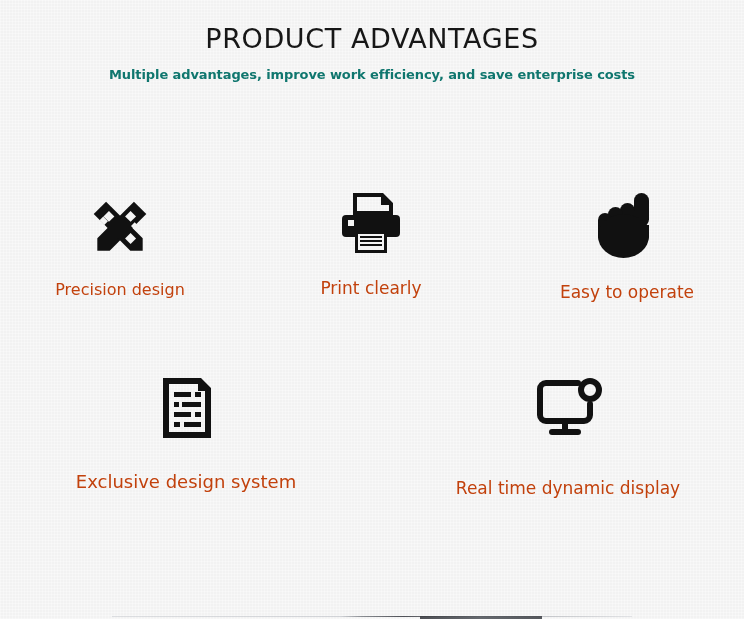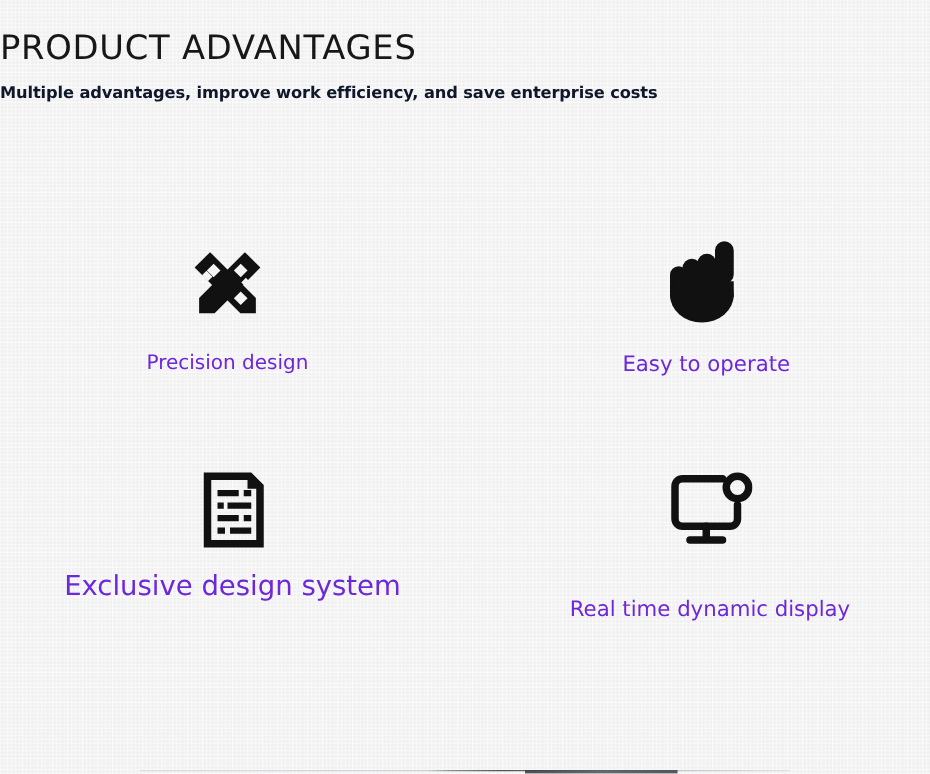--- a/index.html
+++ b/index.html
@@ -30,36 +30,37 @@
     position: relative;
     z-index: 1;
     width: 744px;
     height: 619px;
   }
 
   
   .header {
     width: 744px;
     padding-top: 22px;
+    text-align: center;
   }
   .title {
     font-size: 27px;
     font-weight: 400;
     letter-spacing: 0.6px;
     line-height: 34px;
     color: #171717;
     margin: 0;
   }
   .subtitle {
     margin: 10px 0 0 0;
     font-size: 13px;
     font-weight: 700;
     letter-spacing: -0.1px;
     line-height: 17px;
-    color: #0f172a;
+    color: #0f766e;
   }
 
   
   .grid {
     position: absolute;
     left: 0;
     top: 160px;
     width: 744px;
   }
   .row {
@@ -79,37 +80,37 @@
   .icon-wrap {
     height: 76px;
     display: flex;
     align-items: center;
     justify-content: center;
   }
   .cell-label {
     font-size: 16px;
     font-weight: 400;
     line-height: 20px;
-    color: #6d28d9;
+    color: #c2410c;
     white-space: nowrap;
     text-align: center;
   }
 
   
   .cell-precision .icon-wrap { margin-top: 30px; }
   .cell-precision .cell-label { margin-top: 14px; }
 
   .cell-print .icon-wrap { margin-top: 26px; }
   .cell-print .cell-label { margin-top: 16px; font-size: 17px; }
 
   .cell-easy .icon-wrap { margin-top: 28px; }
   .cell-easy .cell-label { margin-top: 18px; font-size: 17px; text-align: right; }
 
   .cell-exclusive .icon-wrap { margin-top: 20px; }
-  .cell-exclusive .cell-label { margin-top: 14px; font-size: 22px; }
+  .cell-exclusive .cell-label { margin-top: 26px; font-size: 18px; }
 
   .cell-cost .icon-wrap { margin-top: 20px; }
   .cell-cost .cell-label { margin-top: 18px; font-size: 17px; }
 
   .cell-display .icon-wrap { margin-top: 20px; }
   .cell-display .cell-label { margin-top: 32px; font-size: 17px; }
 
   
   .cell-precision { transform: translateX(-4px); }
   .cell-easy      { transform: translateX(7px); }
@@ -183,20 +184,43 @@
               <rect x="38.5" y="38.5" width="7.5" height="7.5" fill="#f4f4f4" transform="rotate(45 42.25 42.25)"></rect>
 
               <rect x="13.0" y="22.5" width="6.5" height="5.0" fill="#f4f4f4" transform="rotate(45 16.25 25)"></rect>
               <rect x="43.5" y="28.0" width="6.5" height="5.0" fill="#f4f4f4" transform="rotate(45 46.75 30.5)"></rect>
             </g>
           </svg>
         </div>
         <div class="cell-label">Precision design</div>
       </div>
 
+      <div class="cell cell-print">
+        <div class="icon-wrap">
+          <svg width="64" height="66" viewBox="0 0 64 66" aria-hidden="true">
+            <g fill="#111111">
+
+              <path d="M14 2 L44 2 L54 12 L54 24 L14 24 Z
+                       M18 6 L18 20 L50 20 L50 14 L42 14 L42 6 Z" fill-rule="evenodd"></path>
+
+              <rect x="3" y="24" width="58" height="22" rx="4"></rect>
+
+              <rect x="9" y="29" width="6" height="6" fill="#f4f4f4"></rect>
+
+              <rect x="16" y="40" width="32" height="22" fill="#111111"></rect>
+              <rect x="19" y="43" width="26" height="16" fill="#f4f4f4"></rect>
+
+              <rect x="21" y="45" width="22" height="2"></rect>
+              <rect x="21" y="49" width="22" height="2"></rect>
+              <rect x="21" y="53" width="22" height="2"></rect>
+            </g>
+          </svg>
+        </div>
+        <div class="cell-label">Print clearly</div>
+      </div>
 
       <div class="cell cell-easy">
         <div class="icon-wrap">
           <svg width="62" height="70" viewBox="0 0 62 70" aria-hidden="true">
             <g fill="#111111">
 
               <rect x="38" y="2" width="15" height="34" rx="7.5"></rect>
 
               <rect x="24" y="12" width="15" height="26" rx="7.5"></rect>
               <rect x="12" y="16" width="15" height="24" rx="7.5"></rect>

